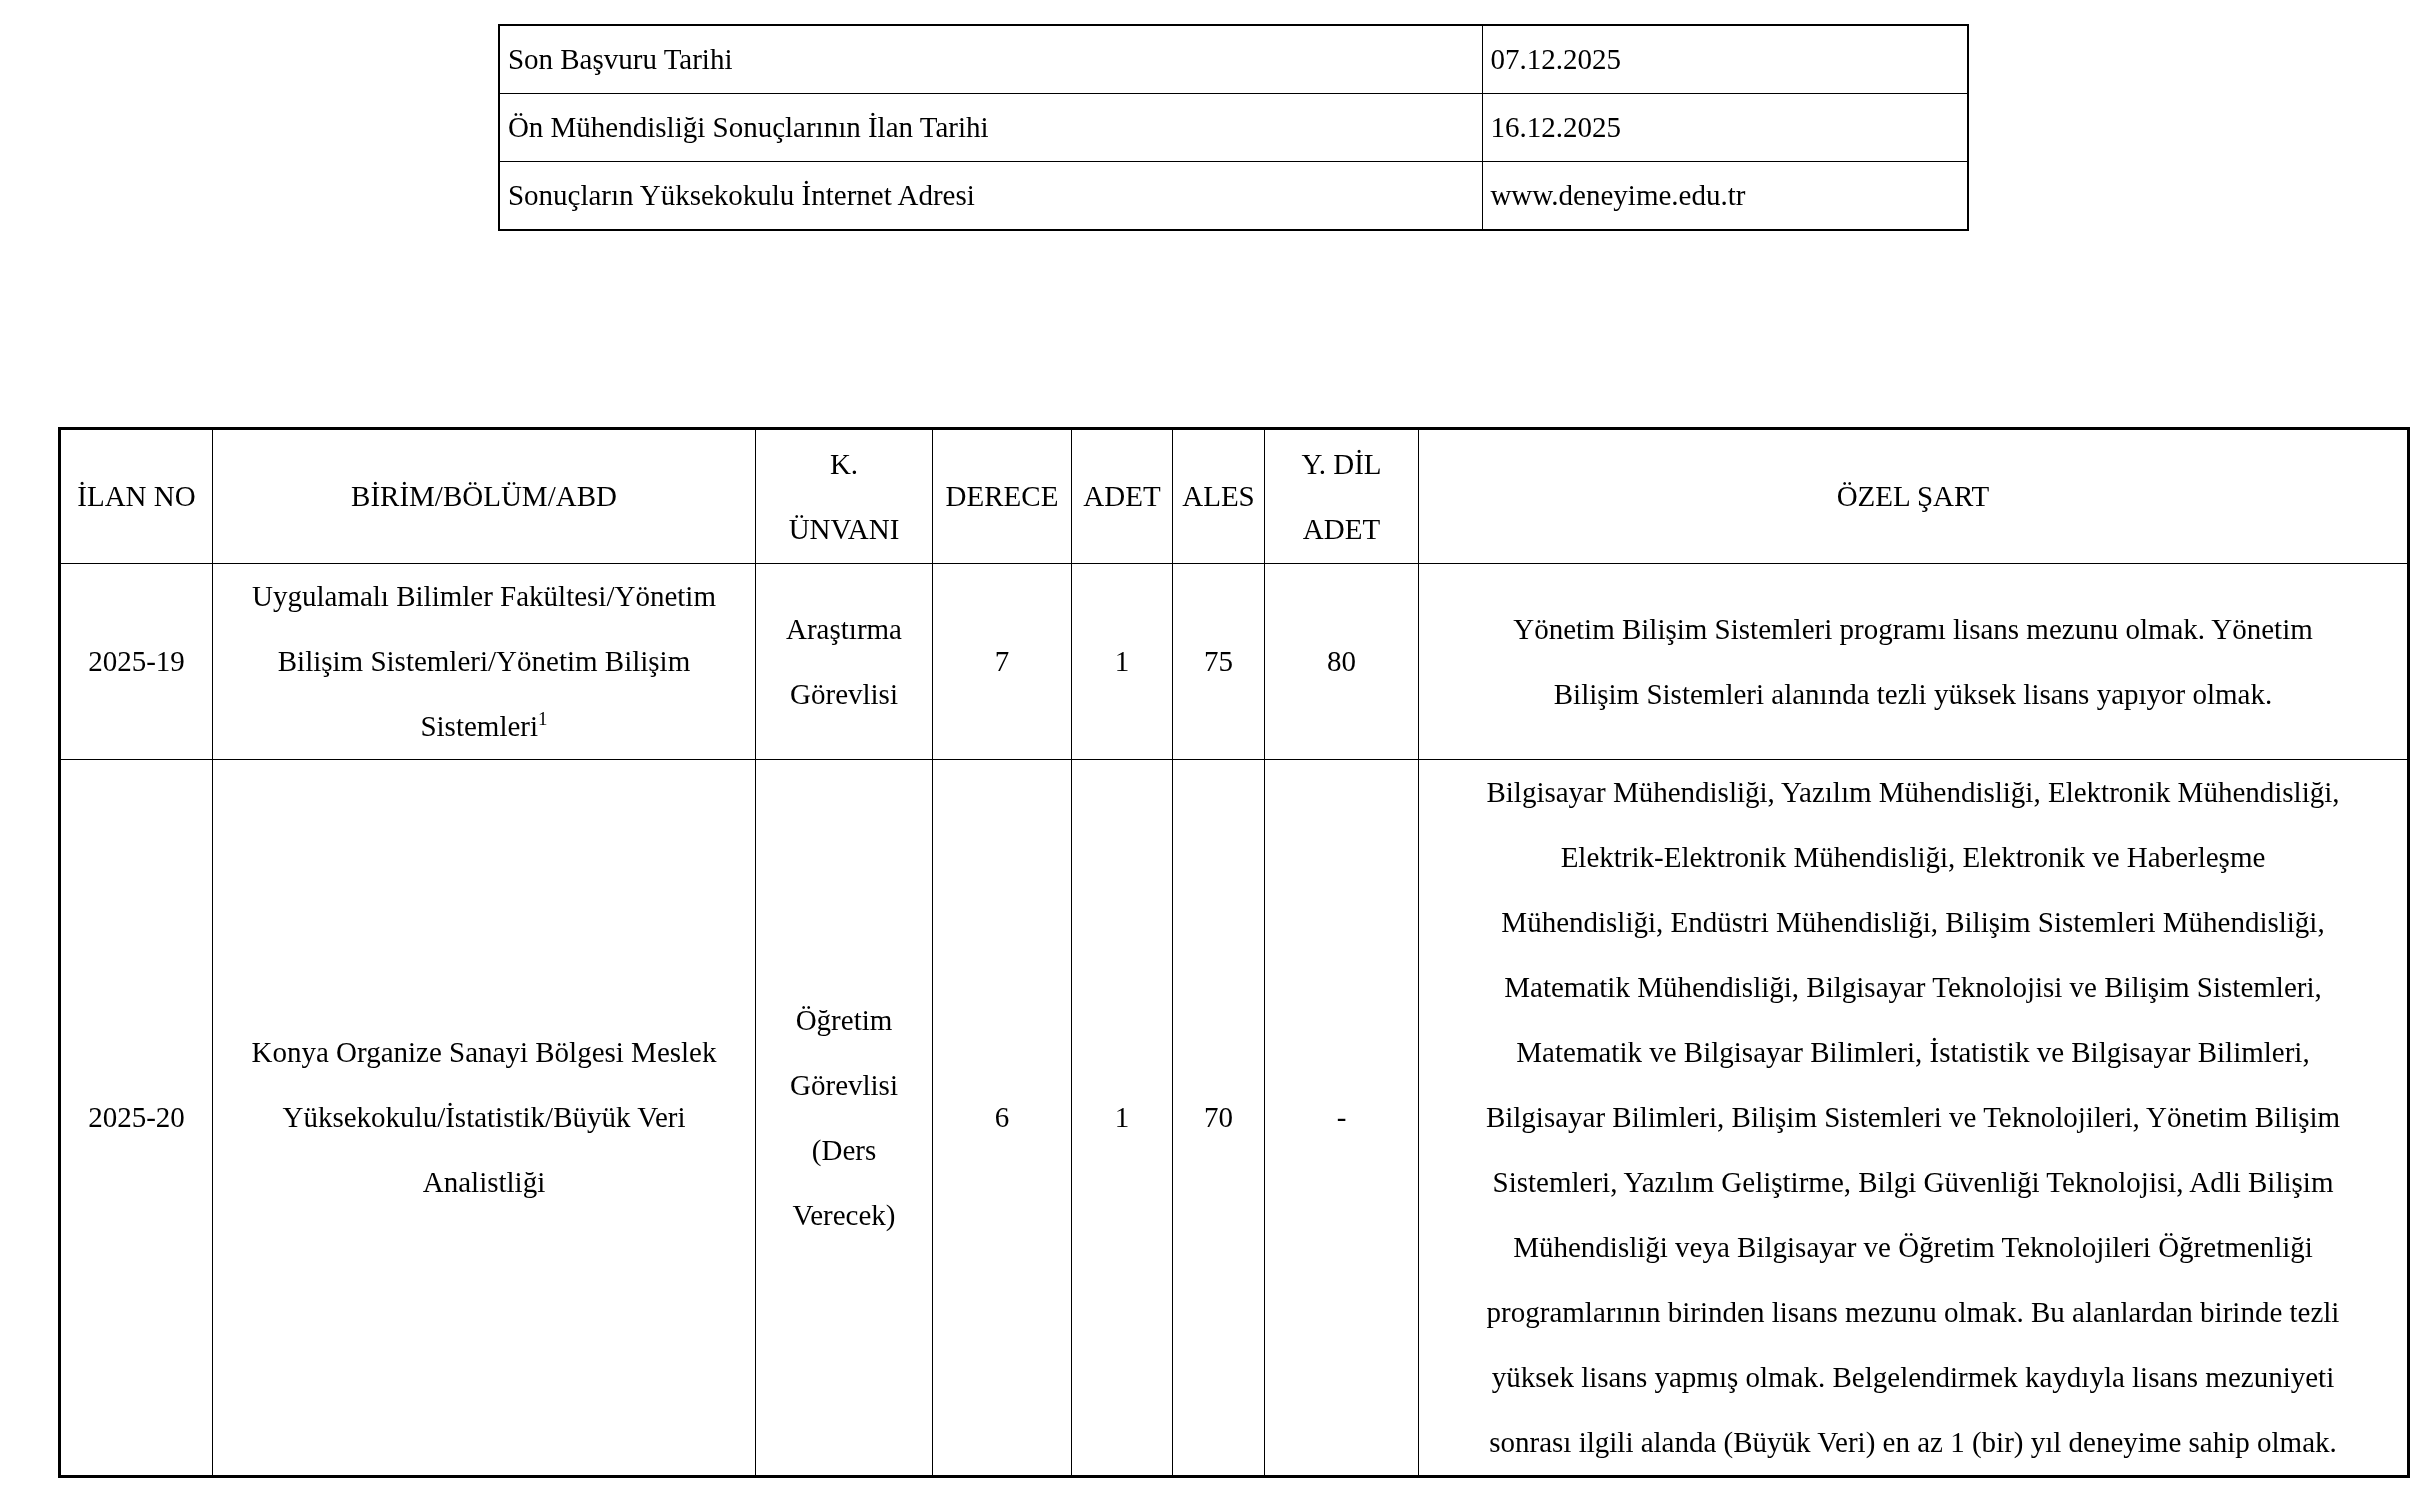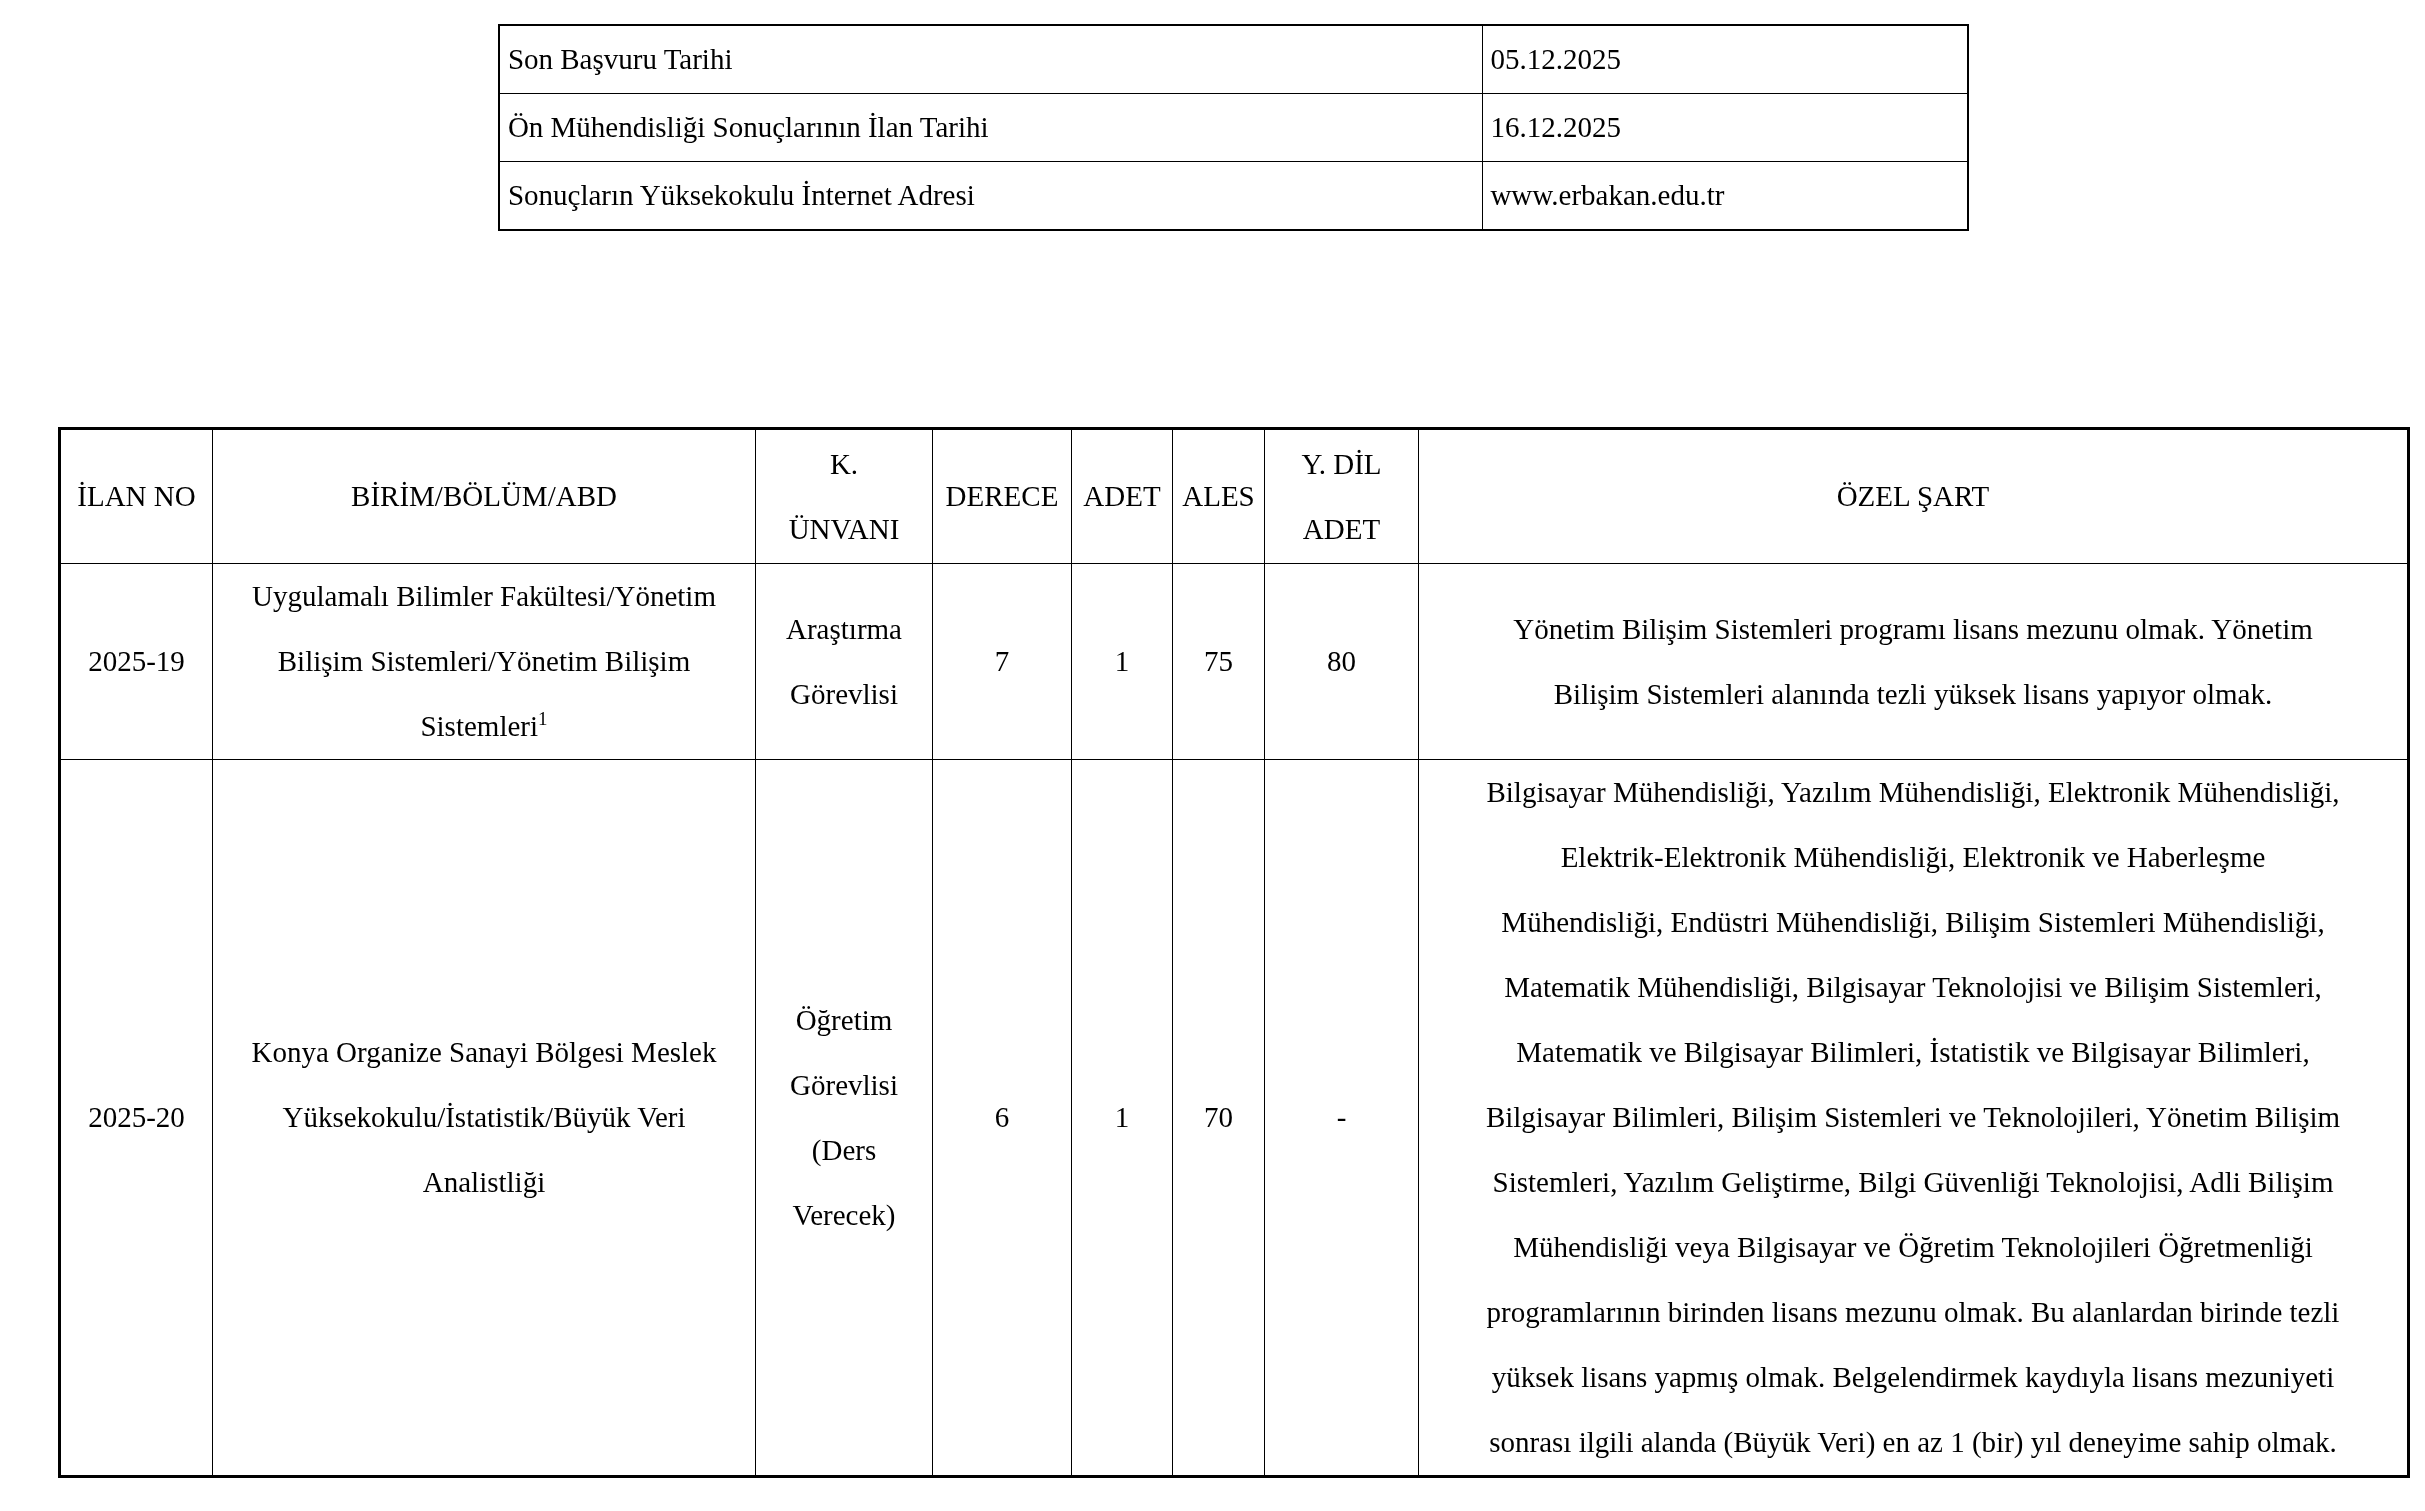--- a/index.html
+++ b/index.html
@@ -75,29 +75,29 @@
 <div class="page">
 
   <table class="info-table">
     <colgroup>
       <col style="width:983px">
       <col style="width:486px">
     </colgroup>
     <tbody>
       <tr>
         <td>Son Başvuru Tarihi</td>
-        <td>05.12.2025</td>
+        <td>07.12.2025</td>
       </tr>
       <tr>
         <td>Ön Mühendisliği Sonuçlarının İlan Tarihi</td>
         <td>16.12.2025</td>
       </tr>
       <tr>
         <td>Sonuçların Yüksekokulu İnternet Adresi</td>
-        <td>www.erbakan.edu.tr</td>
+        <td>www.deneyime.edu.tr</td>
       </tr>
     </tbody>
   </table>
 
   <table class="positions-table">
     <colgroup>
       <col style="width:153px">
       <col style="width:543px">
       <col style="width:177px">
       <col style="width:139px">

